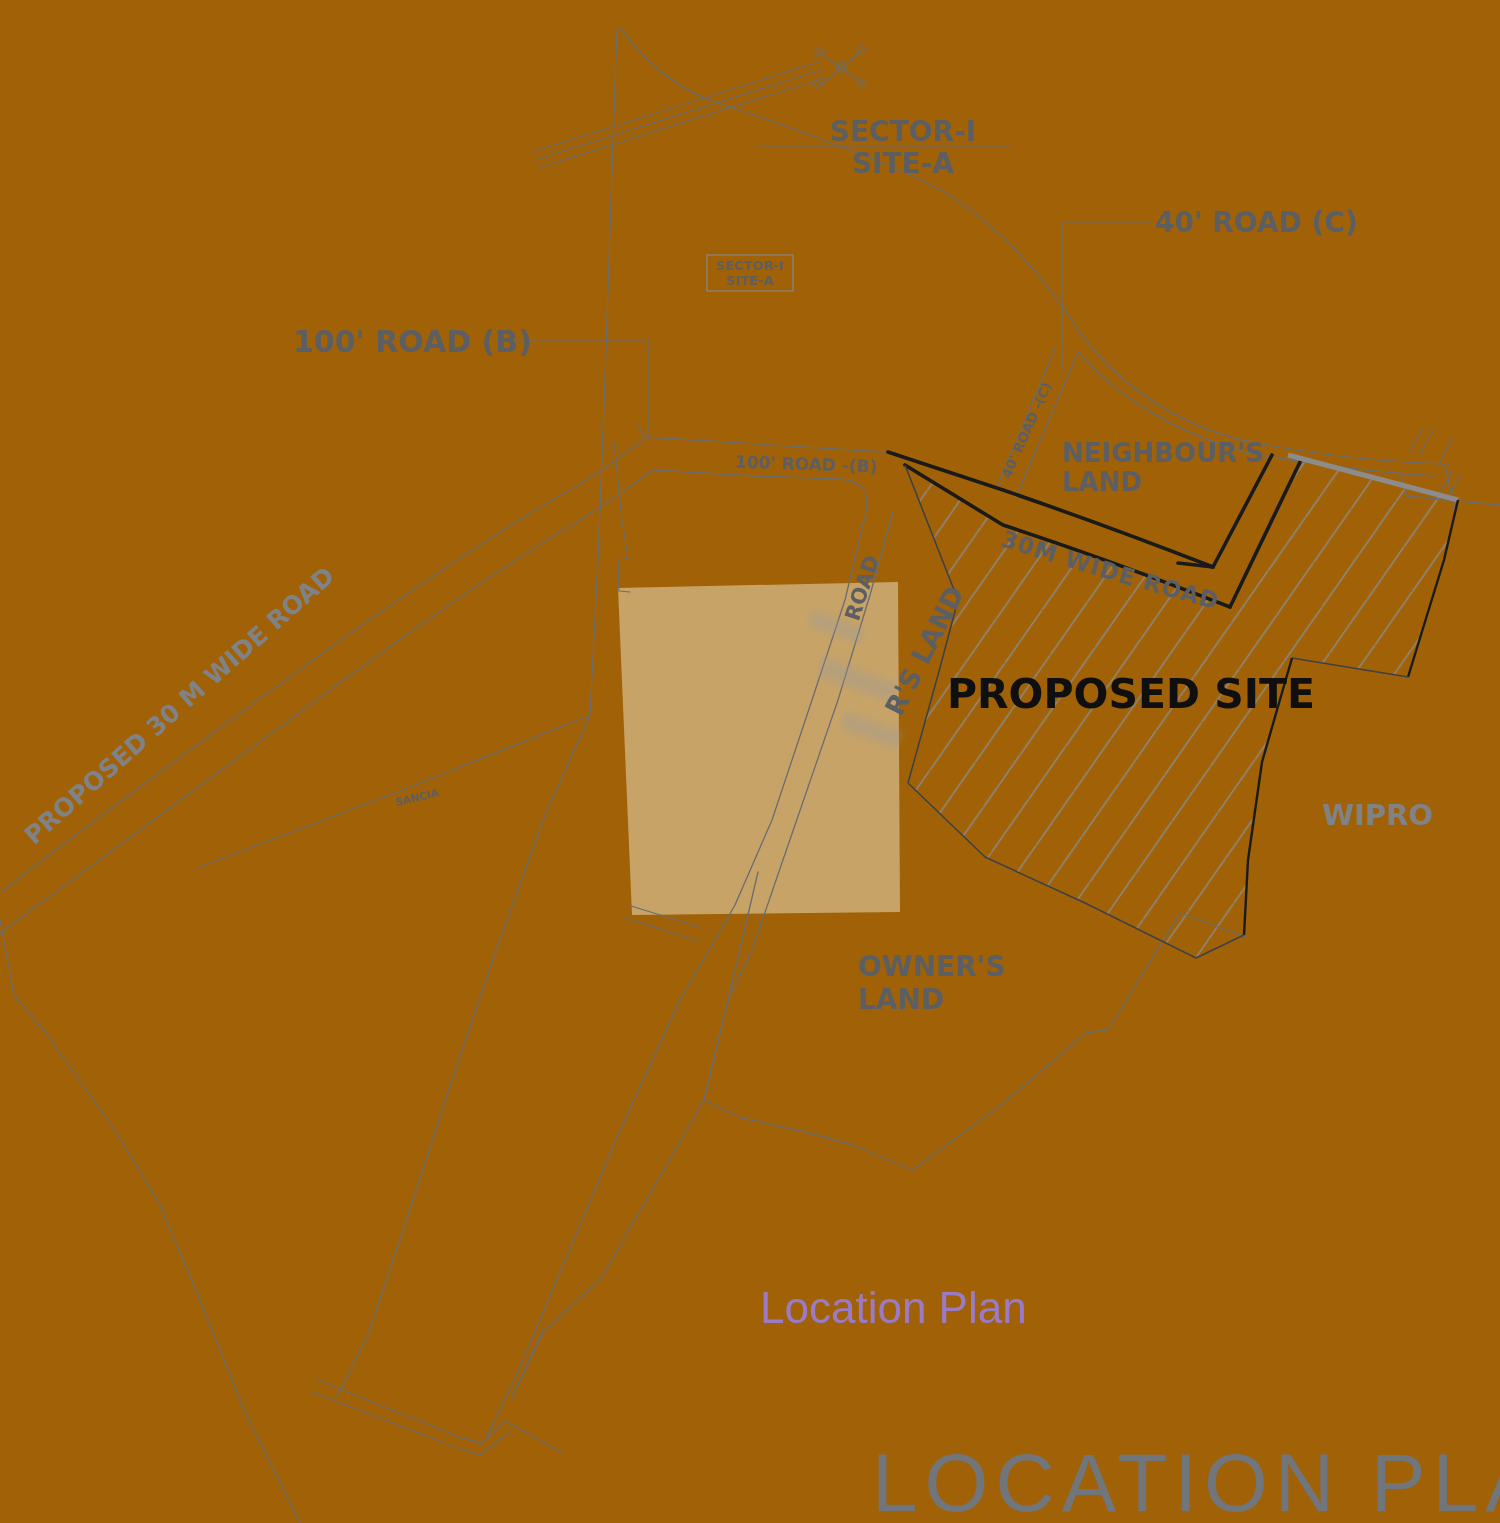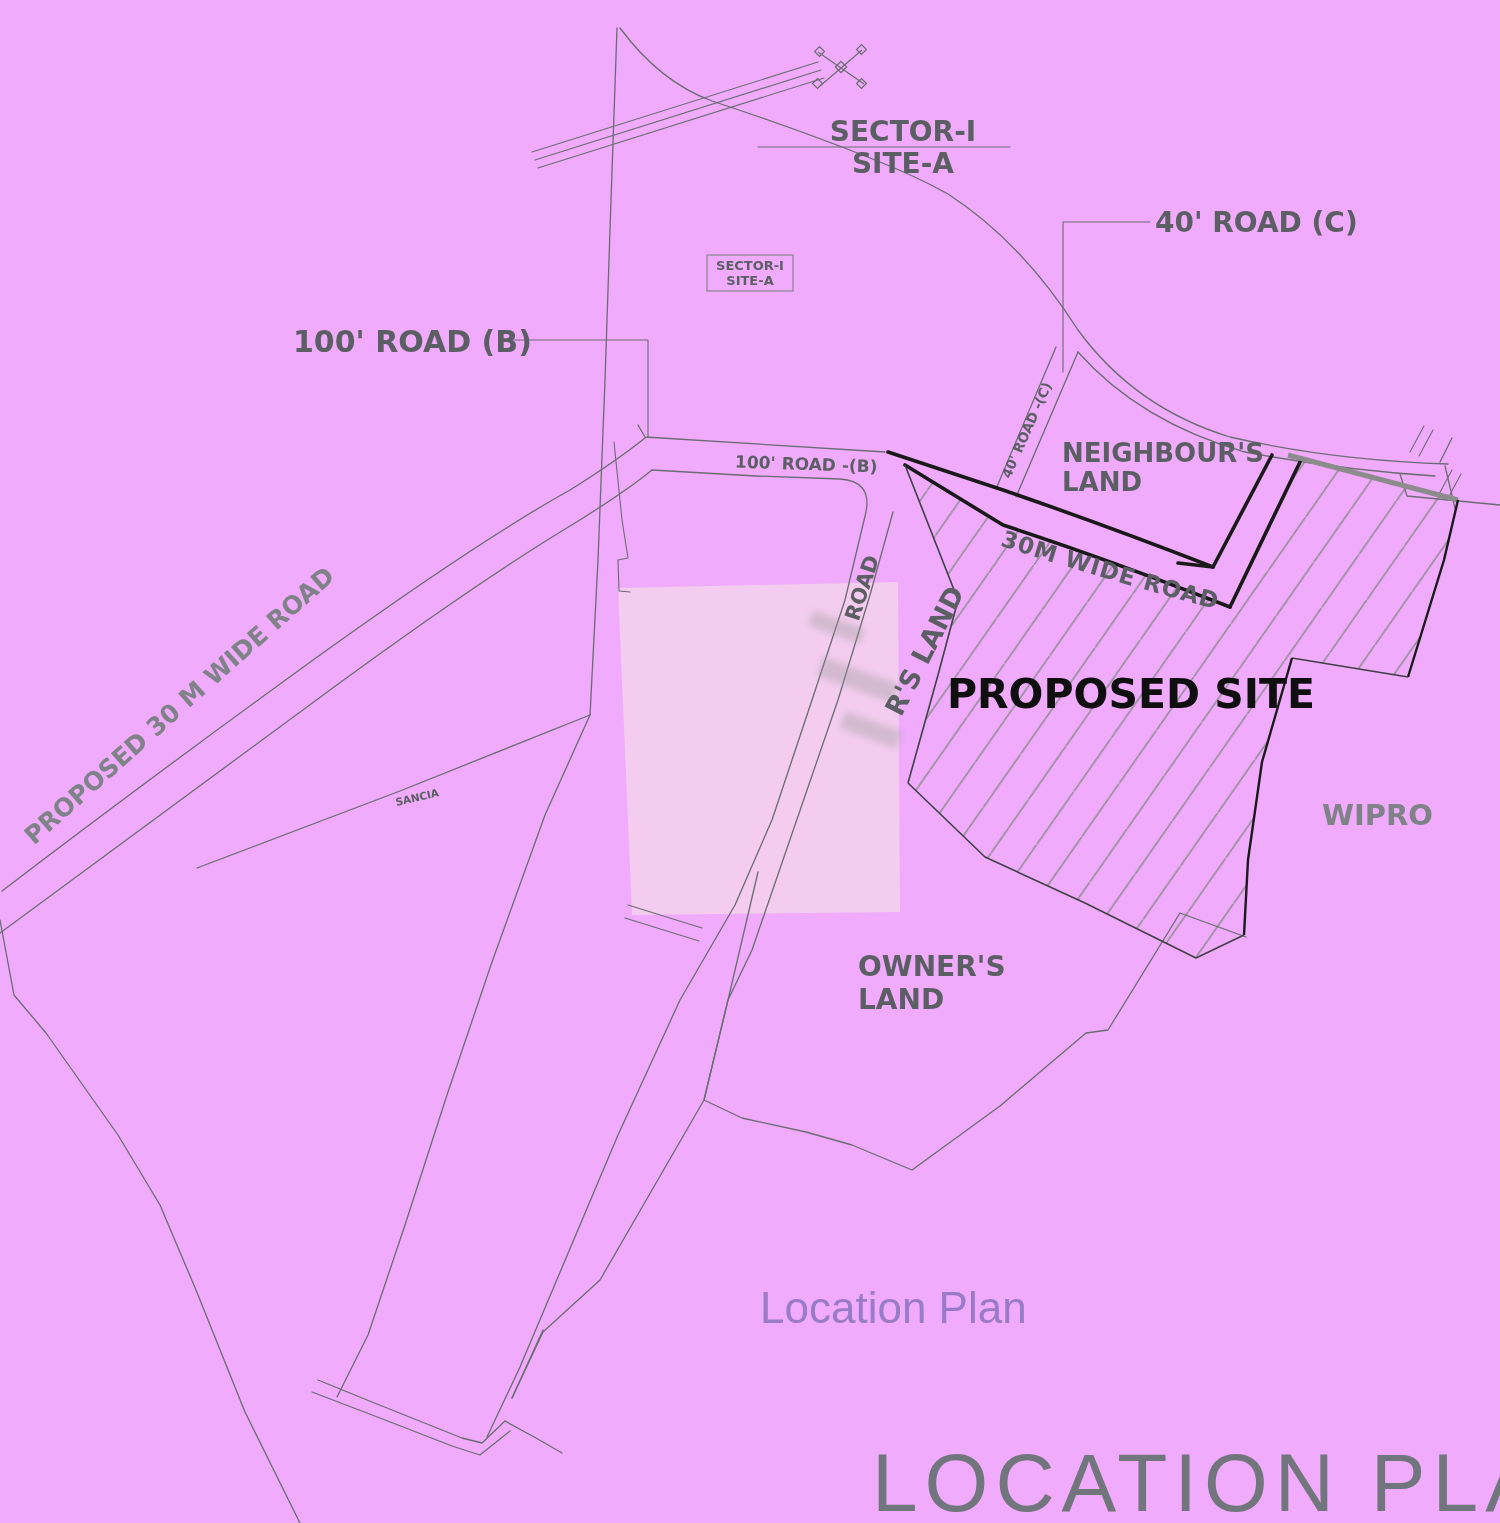--- a/index.html
+++ b/index.html
@@ -1,16 +1,16 @@
 <!DOCTYPE html>
 <html style="--line: #6a6d70; --thick_boundary: #1a1a1a; --road_front_gray: #8c8c8c; --label_gray: #5b5f63; --label_dark: #0f0f0f; --caption_purple: #9a7bc8; --title_gray: #70767c; --hatch: #8a8a8a;"><head>
 <meta charset="utf-8">
 <style>
   html,body{margin:0;padding:0;background:#fff;}
-  #stage{position:relative;width:1500px;height:1523px;background:#f0abfc;overflow:hidden;}
+  #stage{position:relative;width:1500px;height:1523px;background:#a16207;overflow:hidden;}
   svg{position:absolute;left:0;top:0;}
   .thin{fill:none;stroke:var(--line);stroke-width:1.3;stroke-linecap:round;stroke-linejoin:round;}
   .thin2{fill:none;stroke:var(--line);stroke-width:1.1;stroke-linecap:round;stroke-linejoin:round;}
   .thick{fill:none;stroke:var(--thick_boundary);stroke-width:3.6;stroke-linecap:round;stroke-linejoin:round;}
   .med{fill:none;stroke:var(--thick_boundary);stroke-width:2.4;stroke-linejoin:round;}
   .edge{fill:none;stroke:#3f4144;stroke-width:1.6;stroke-linejoin:round;}
   .grayfront{fill:none;stroke:var(--road_front_gray);stroke-width:5;stroke-linecap:butt;}
   .lbl{font-family:"DejaVu Sans",sans-serif;font-weight:bold;fill:var(--label_gray);}
   .lbl-dark{font-family:"DejaVu Sans",sans-serif;font-weight:bold;fill:var(--label_dark);}
   .lbl-mid{font-family:"DejaVu Sans",sans-serif;font-weight:bold;fill:#7f8388;}

